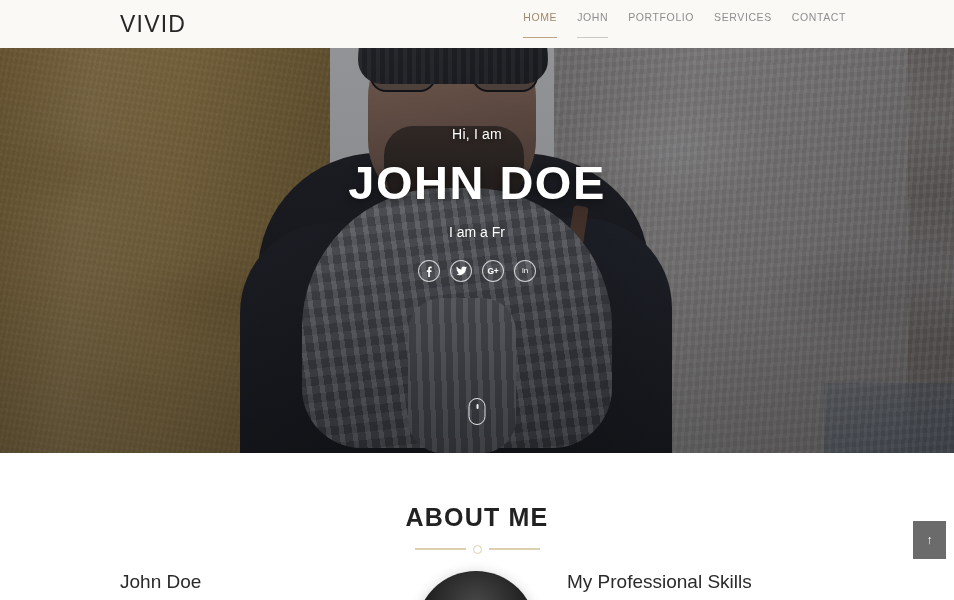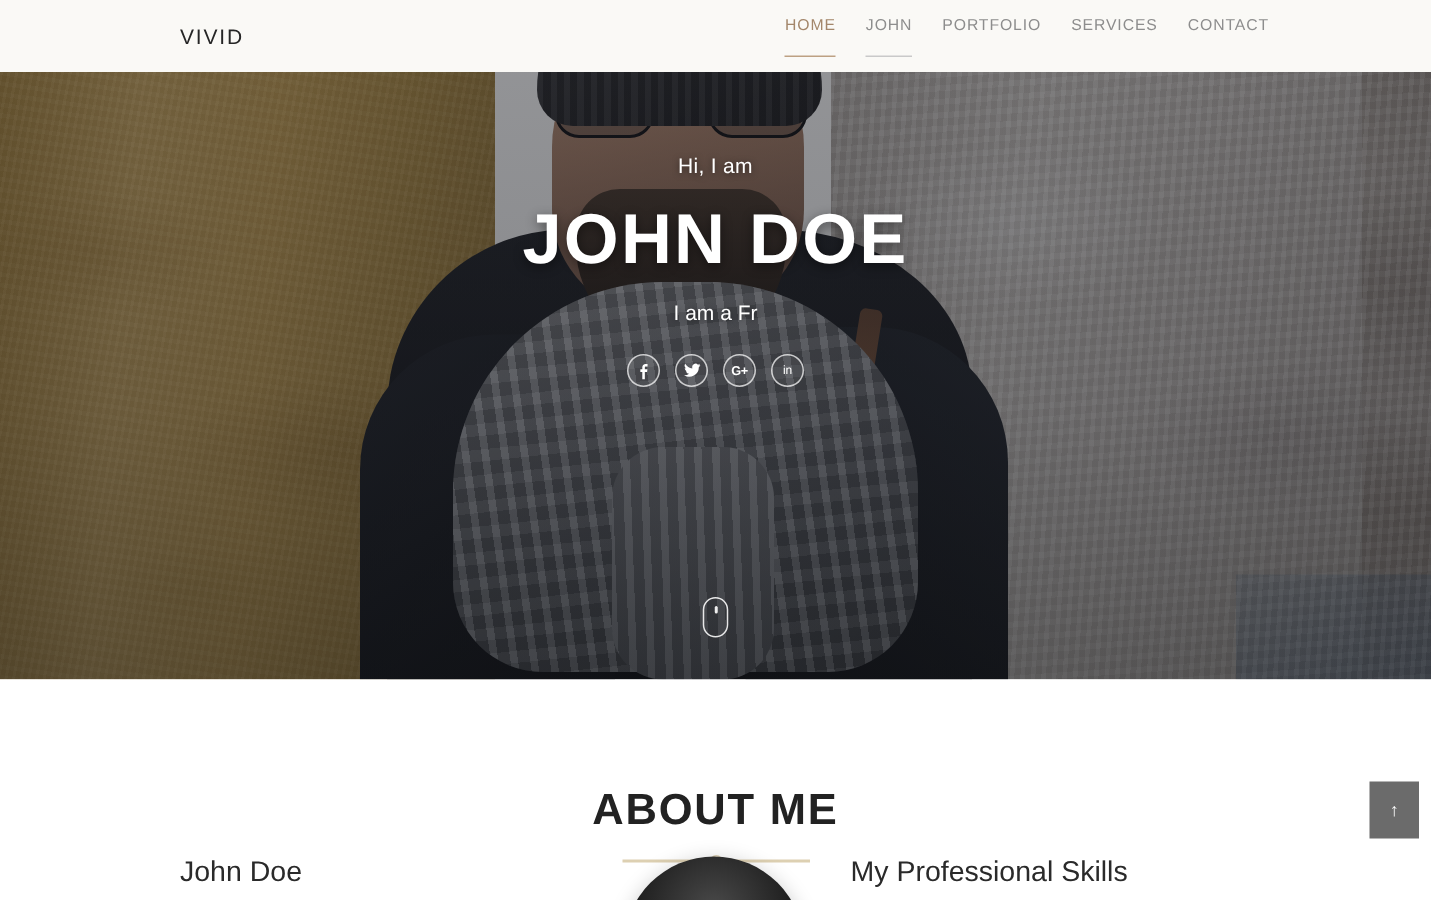--- a/index.html
+++ b/index.html
@@ -13,21 +13,21 @@
   
   .site-header{
     position:absolute; top:0; left:0;
     width:954px; height:48px;
     background:#faf9f6;
     display:flex; align-items:center;
     z-index:40;
   }
   .logo{
     margin-left:120px;
-    font-size:14px; letter-spacing:1.2px;
+    font-size:23px; letter-spacing:1.2px;
     color:#262626; font-weight:400;
     font-family:"Liberation Sans", sans-serif;
   }
   .main-nav{
     margin-left:auto; margin-right:108px;
     display:flex; align-items:center; gap:20px;
   }
   .nav-link{
     font-size:10.5px; letter-spacing:0.6px;
     color:#8d8d8d; text-decoration:none;
@@ -175,21 +175,21 @@
     position:absolute; inset:0;
     background:linear-gradient(180deg, rgba(18,20,26,.46) 0%, rgba(18,20,26,.50) 55%, rgba(14,16,20,.58) 100%);
   }
 
   .hero-content{
     position:absolute; inset:0;
     display:flex; flex-direction:column; align-items:center;
     z-index:5; color:#fff;
   }
   .hero-greet{
-    margin-top:54px;
+    margin-top:78px;
     font-size:14px; font-weight:400; letter-spacing:.2px;
     text-shadow:0 1px 4px rgba(0,0,0,.5);
   }
   .hero-name{
     margin-top:13px;
     font-size:47px; font-weight:bold; letter-spacing:1.5px;
     text-shadow:0 2px 8px rgba(0,0,0,.45);
   }
   .hero-role{
     margin-top:14px;
@@ -222,22 +222,22 @@
   }
 
   
   .about-section{
     position:absolute; top:453px; left:0;
     width:954px; height:147px;
     background:#ffffff;
     overflow:hidden;
   }
   .section-title{
-    margin-top:71px; text-align:center;
-    font-size:29px; font-weight:bold;
+    margin-top:50px; text-align:center;
+    font-size:25px; font-weight:bold;
     letter-spacing:1.2px; color:#222222;
   }
   .section-divider{
     margin:11px auto 0;
     width:125px; height:12px;
     display:flex; align-items:center; justify-content:center; gap:0;
   }
   .section-divider .bar{
     flex:1; height:1.5px; background:#ddd0b2;
   }

